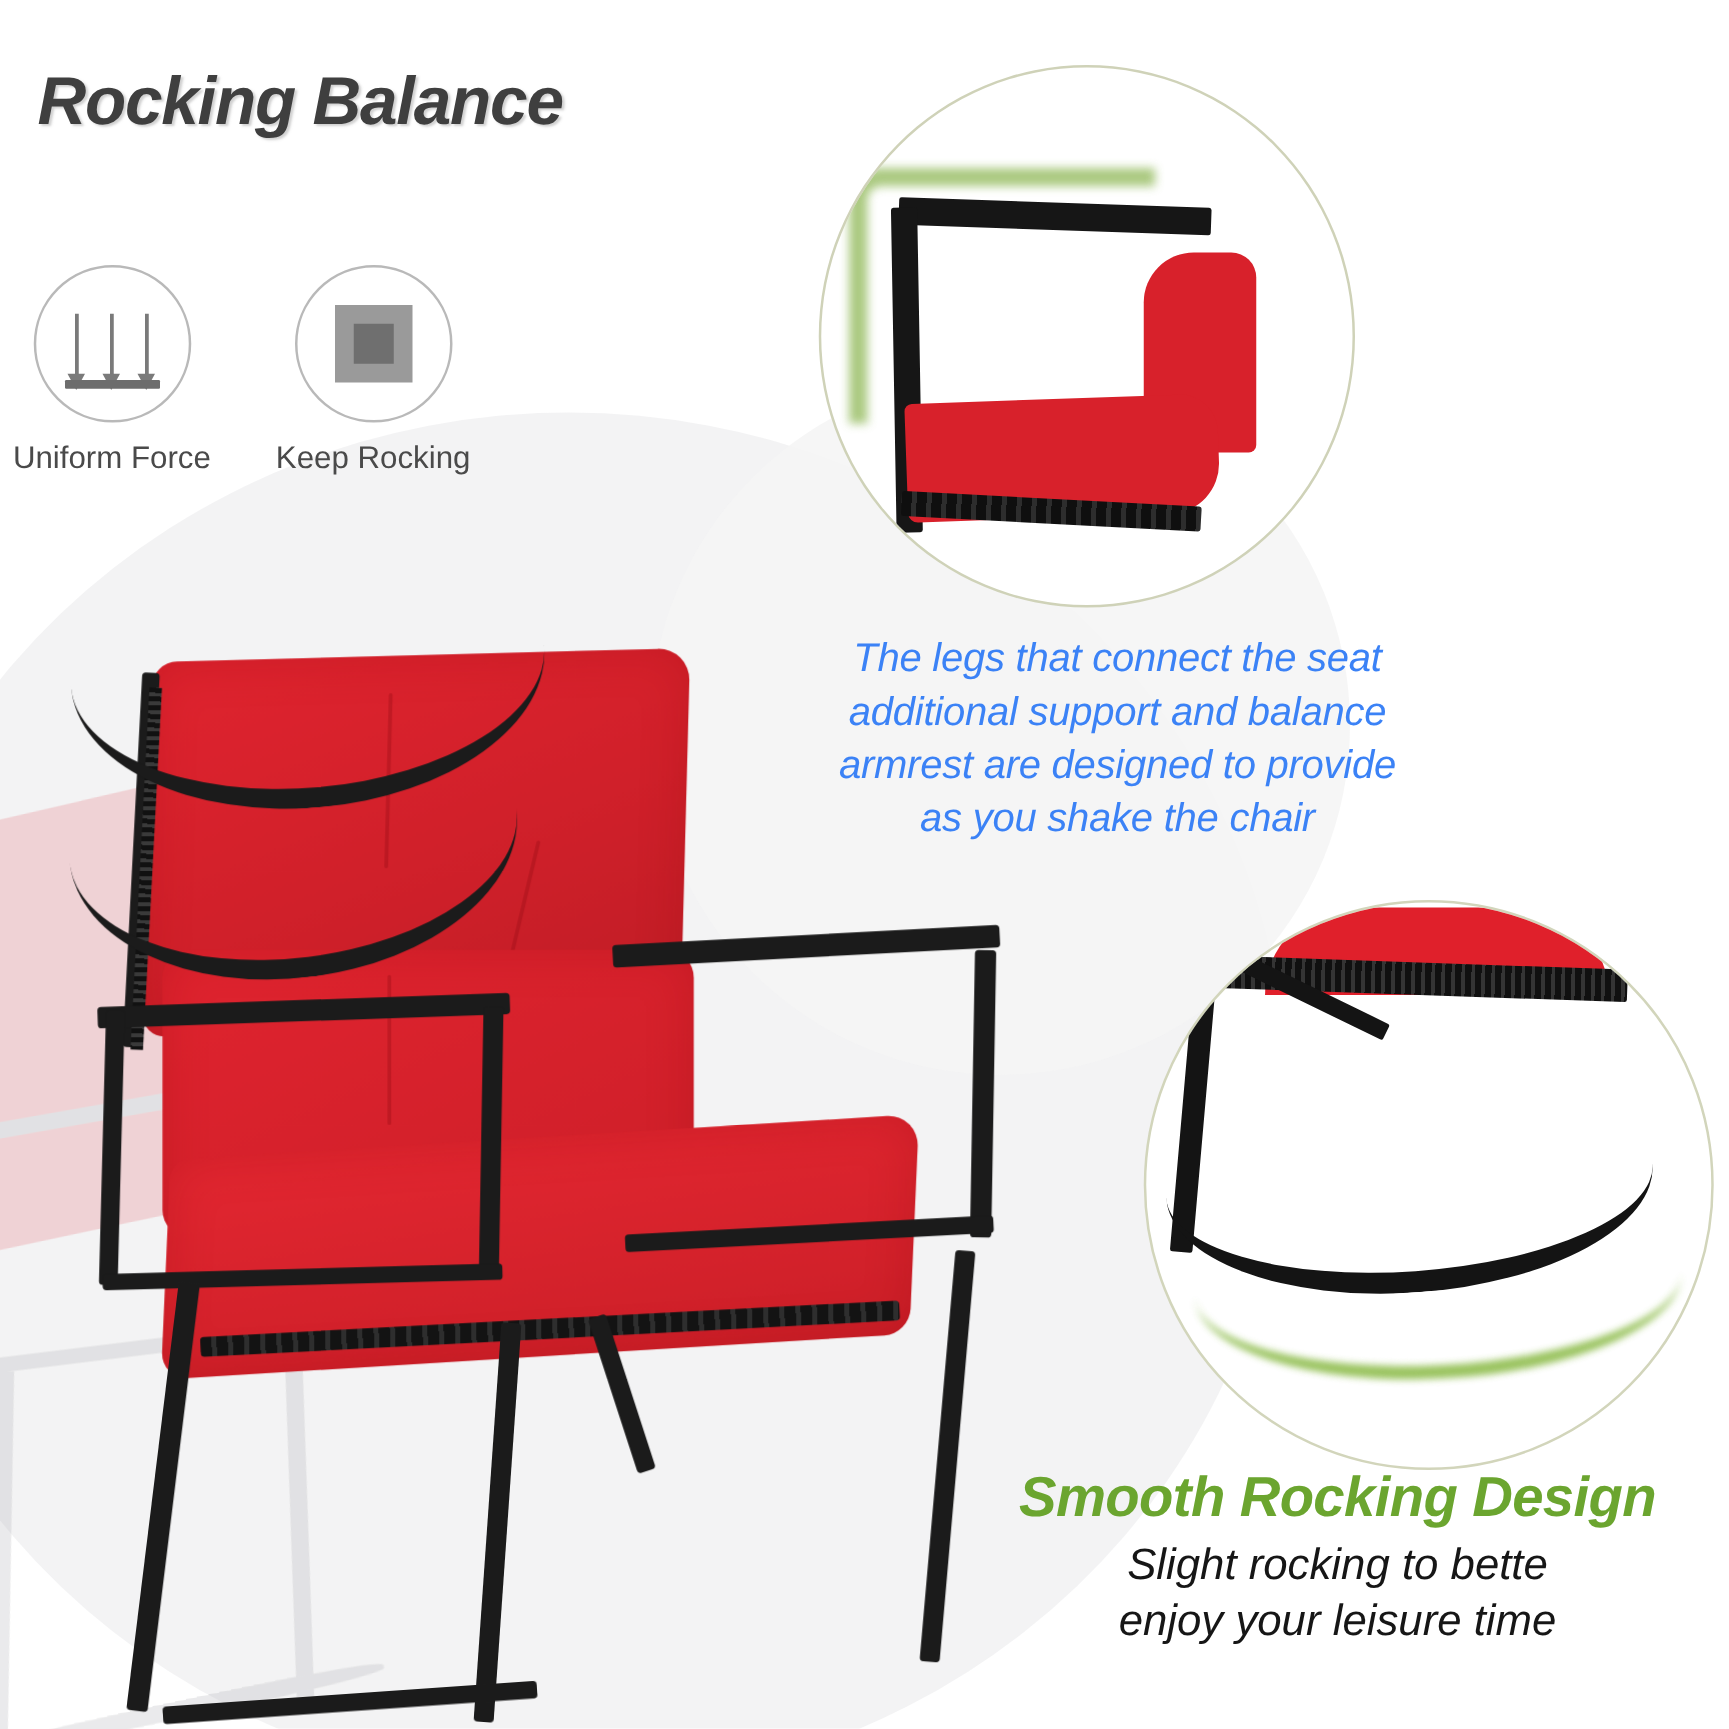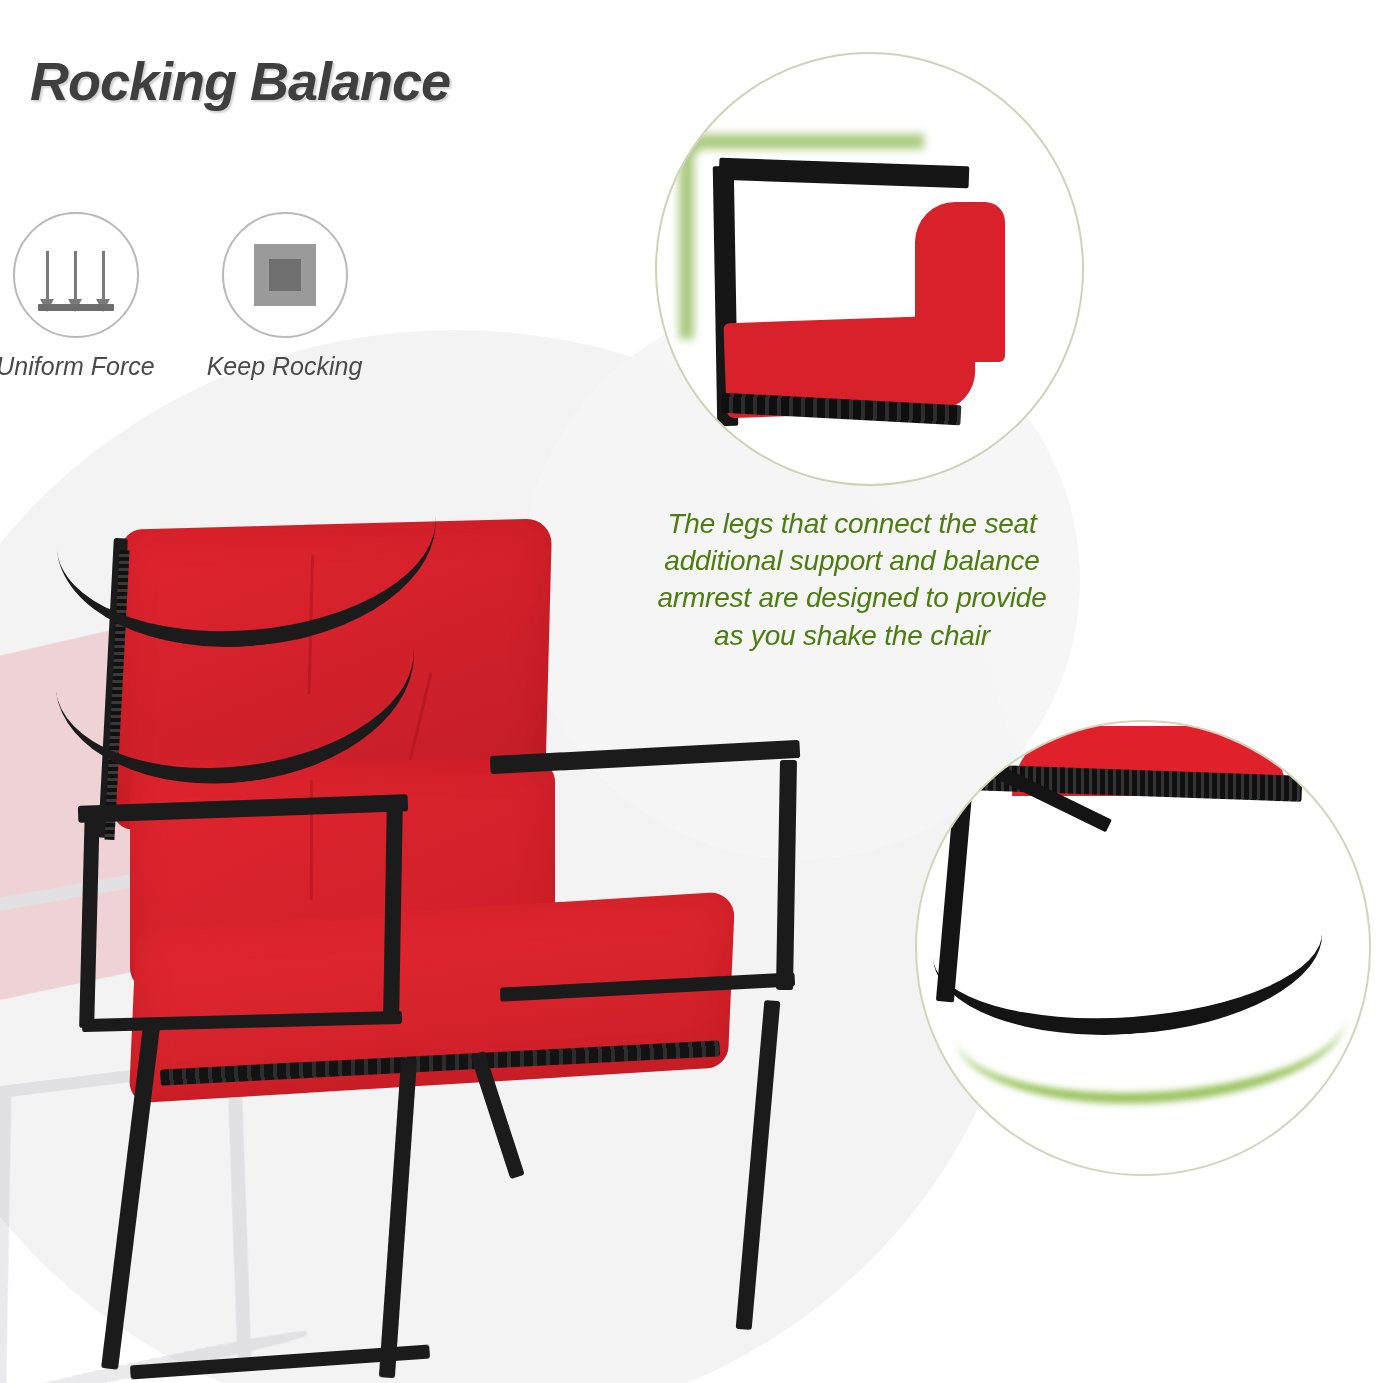--- a/index.html
+++ b/index.html
@@ -42,24 +42,23 @@
     font-style:italic;
     color:#3f3f3f;
     letter-spacing:-1px;
     text-shadow:2px 2px 2px rgba(120,120,120,.35);
     white-space:nowrap;
   }
 
   
   .features{
     position:absolute;
-    left:4px; top:212px;
+    left:18px; top:212px;
     display:flex;
     gap:66px;
-    font-style:italic;
   }
   .feature{width:143px;display:flex;flex-direction:column;align-items:center;}
   .feature-circle{
     width:122px;height:122px;border-radius:50%;
     border:2px solid #b9b9b9;
     position:relative;
     display:flex;align-items:center;justify-content:center;
   }
   .feature-label{
     margin-top:14px;
@@ -198,27 +197,27 @@
   .cr-diag{position:absolute;left:40px;top:62px;width:160px;height:14px;background:#141414;transform:rotate(26deg);border-radius:2px;}
   .cr-left{position:absolute;left:28px;top:70px;width:18px;height:210px;background:#141414;transform:rotate(5deg);border-radius:2px;}
   .cr-bottom{position:absolute;left:18px;top:205px;width:390px;height:90px;
     border-bottom:17px solid #141414;border-radius:0 0 60% 60%/0 0 100% 100%;transform:rotate(-4deg);}
   .cr-green{position:absolute;left:40px;top:290px;width:390px;height:80px;
     border-bottom:11px solid #8fbd4e;border-radius:0 0 60% 60%/0 0 100% 100%;
     transform:rotate(-3deg);filter:blur(3px);opacity:.9;}
 
   
   .body-copy{
-    position:absolute;left:552px;top:505px;width:600px;
+    position:absolute;left:594px;top:505px;width:600px;
     text-align:center;
     font-family:"Liberation Sans", sans-serif;
     font-style:italic;
-    font-size:28px;
+    font-size:32px;
     line-height:1.33;
-    color:#4d7c0f;
+    color:#3b82f6;
     letter-spacing:-.2px;
   }
   .body-copy div{white-space:nowrap;}
 
   
   .bottom-block{position:absolute;left:760px;top:1172px;width:620px;text-align:center;}
   .green-title{
     font-size:45px;font-weight:700;font-style:italic;
     color:#6ba52f;letter-spacing:-.5px;white-space:nowrap;
     margin:0 0 6px 0;
@@ -331,14 +330,21 @@
 
   <div class="inset-circle">
     <div class="cr-red"></div>
     <div class="cr-weave"></div>
     <div class="cr-diag"></div>
     <div class="cr-left"></div>
     <div class="cr-bottom"></div>
     <div class="cr-green"></div>
   </div>
 
+  <div class="bottom-block">
+    <div class="green-title">Smooth Rocking Design</div>
+    <div class="green-sub">
+      <div>Slight rocking to bette</div>
+      <div>enjoy your leisure time</div>
+    </div>
+  </div>
 
 </div>
 
 </body></html>

